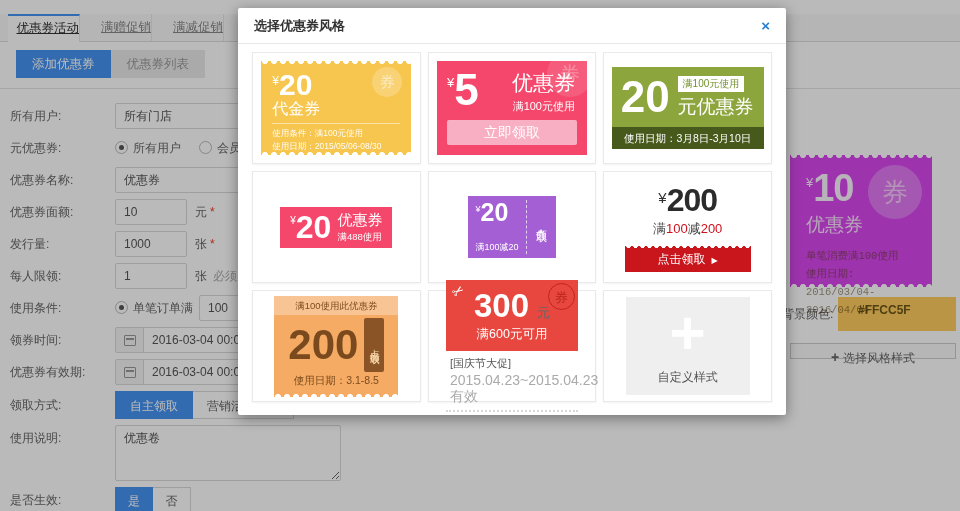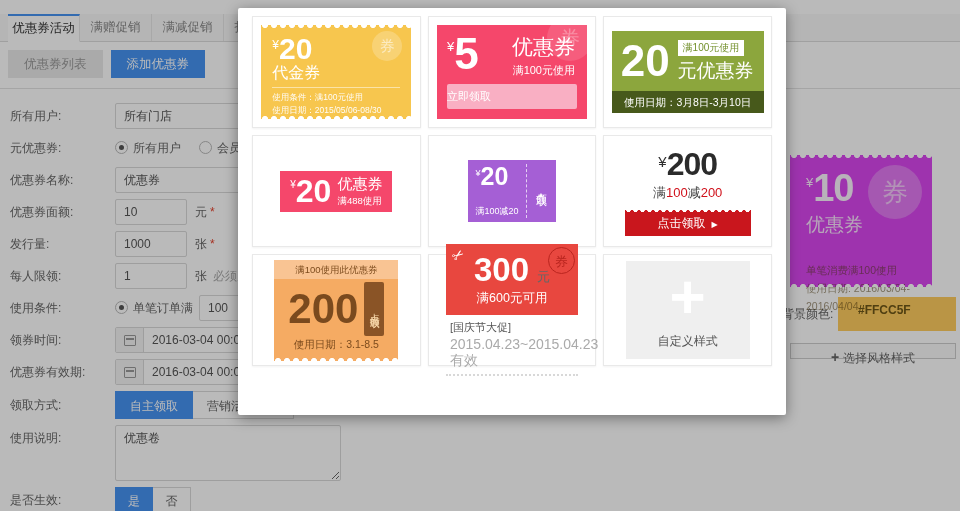--- a/index.html
+++ b/index.html
@@ -4,21 +4,21 @@
 <style>
   * { margin:0; padding:0; box-sizing:border-box; }
   html,body { width:960px; height:511px; }
   body { font-family:"Liberation Sans","DejaVu Sans",sans-serif; background:#fff; overflow:hidden; }
   .screen { position:relative; width:960px; height:511px; background:#fff; overflow:hidden; }
 
   
   .base { position:absolute; inset:0; z-index:1; }
 
   .tabbar { position:absolute; top:14px; left:0; right:0; height:28px; border-bottom:1px solid #dcdcdc; background:#f9f9f9; display:flex; padding-left:8px; }
-  .tab { width:72px; text-align:center; line-height:27px; font-size:12.5px; color:#888; border-right:1px solid #e6e6e6; cursor:pointer; }
+  .tab { width:72px; text-align:right; line-height:27px; font-size:12.5px; color:#888; border-right:1px solid #e6e6e6; cursor:pointer;text-decoration:underline; }
   .tab.active { border-top:2px solid #4693F2; background:#fff; color:#333; line-height:24px; margin-bottom:-1px; border-bottom:1px solid #fff; }
 
   .subtabs { position:absolute; top:50px; left:8px; display:flex; }
   .subtab { height:28px; line-height:28px; padding:0 16px; font-size:12.5px; text-align:center; cursor:pointer; }
   .subtab.plain { background:#e9e9e9; color:#999; }
   .subtab.primary { background:#4693F2; color:#fff; margin-left:8px; }
   .hr { position:absolute; top:88px; left:0; right:0; border-top:1px solid #e3e3e3; }
 
   .form { position:absolute; left:10px; top:103px; width:430px; font-size:12px; color:#666; }
   .frow { display:flex; align-items:center; min-height:26px; margin-bottom:6px; }
@@ -44,21 +44,21 @@
   .yn { width:38px; height:26px; line-height:26px; text-align:center; font-size:12px; cursor:pointer; border:1px solid #d9d9d9; background:#fff; color:#666; }
   .yn.on { background:#4693F2; border-color:#4693F2; color:#fff; }
   .yn + .yn { border-left:none; }
 
   
   .preview { position:absolute; left:782px; top:155px; width:174px; }
   .pcoupon { margin-left:8px; width:142px; height:132px; background:#d946ef; position:relative; padding:12px 16px 8px; }
   .pcur { font-size:13px; color:rgba(255,255,255,.92); vertical-align:14px; }
   .pnum { font-size:38px; font-weight:bold; color:rgba(255,255,255,.95); letter-spacing:-1px; }
   .ptitle { font-size:19px; color:rgba(255,255,255,.85); margin-top:2px; }
-  .plines { margin-top:24px; font-size:10.5px; color:rgba(80,58,12,.55); line-height:1.7; }
+  .plines { margin-top:10px; font-size:10.5px; color:rgba(80,58,12,.55); line-height:1.7;font-family:Liberation Mono, monospace; }
   .pbadge { position:absolute; top:10px; right:10px; width:54px; height:54px; border-radius:50%; background:rgba(255,255,255,.28); color:rgba(255,255,255,.6); font-size:26px; line-height:54px; text-align:center; }
   .stamp-t::before { content:""; position:absolute; left:0; right:0; top:0; height:5px; background-image:radial-gradient(circle at 4px 0px,#fff 2.8px,rgba(255,255,255,0) 3.2px); background-size:9px 5px; background-repeat:repeat-x; }
   .stamp-b::after { content:""; position:absolute; left:0; right:0; bottom:0; height:5px; background-image:radial-gradient(circle at 4px 5px,#fff 2.8px,rgba(255,255,255,0) 3.2px); background-size:9px 5px; background-repeat:repeat-x; }
   .bgrow { margin-top:10px; display:flex; align-items:center; }
   .bglabel { font-size:12px; color:#666; width:56px; flex-shrink:0; }
   .bginput { flex:1; height:34px; line-height:26px; background:#FFCC5F; color:#6E5718; font-weight:bold; font-size:12px; padding-left:20px; }
   .stylebtn { margin-top:12px; margin-left:8px; height:16px; line-height:26px; border:1px solid #ccc; background:#fafafa; color:#666; font-size:12px; text-align:center; cursor:pointer; }
   .stylebtn .plus { font-weight:bold; font-size:14px; margin-right:4px; }
 
   
@@ -79,21 +79,21 @@
   .c1 .badge { position:absolute; top:6px; right:9px; width:30px; height:30px; border-radius:50%; background:rgba(255,255,255,.22); color:rgba(255,255,255,.55); font-size:15px; line-height:30px; text-align:center; }
 
   
   .c2 { width:150px; height:94px; background:#F5476B; padding:8px 10px; color:#fff; position:relative; overflow:hidden; }
   .c2 .row { display:flex; }
   .c2 .cur { font-size:13px; vertical-align:18px; }
   .c2 .num { font-size:44px; font-weight:bold; line-height:.95; }
   .c2 .right { margin-left:auto; text-align:right; padding-right:2px; position:relative; z-index:1; }
   .c2 .title { font-size:21px; }
   .c2 .cond { font-size:11px; margin-top:2px; }
-  .c2 .btn { margin-top:6px; height:25px; line-height:25px; background:#F9AFC3; color:#fff; font-size:11px; border-radius:2px; position:relative; z-index:1; }
+  .c2 .btn { margin-top:6px; height:25px; line-height:25px; background:#F9AFC3; color:#fff; font-size:14px; text-align:center; border-radius:2px; position:relative; z-index:1; }
   .c2 .badge { position:absolute; top:-10px; right:-6px; width:46px; height:46px; border-radius:50%; background:rgba(255,255,255,.12); color:rgba(255,255,255,.3); font-size:20px; line-height:46px; text-align:center; }
 
   
   .c3 { width:152px; }
   .c3-top { background:#8CA63D; padding:6px 9px 7px; display:flex; align-items:center; }
   .c3 .num { font-size:44px; font-weight:bold; color:#fff; line-height:.9; }
   .c3 .right { margin-left:8px; }
   .c3 .tag { display:inline-block; background:#fff; color:#72902B; font-size:10px; padding:1px 5px; }
   .c3 .title { display:block; font-size:19px; color:#fff; margin-top:2px; }
   .c3-bar { background:#47591B; color:#fff; font-size:10.5px; height:22px; line-height:22px; text-align:center; }
@@ -159,22 +159,22 @@
   <div class="base">
 
     <div class="tabbar">
       <div class="tab active">优惠券活动</div>
       <div class="tab">满赠促销</div>
       <div class="tab">满减促销</div>
       <div class="tab">打折促销</div>
     </div>
 
     <div class="subtabs">
+      <div class="subtab primary">添加优惠券</div>
       <div class="subtab plain">优惠券列表</div>
-      <div class="subtab primary">添加优惠券</div>
     </div>
     <div class="hr"></div>
 
     <div class="form">
 
       <div class="frow">
         <span class="flabel">所有用户:</span>
         <input class="tinput w210" readonly="" value="所有门店" style="">
       </div>
 
@@ -272,20 +272,24 @@
       </div>
       <div class="stylebtn">
         <span class="plus">+</span><span>选择风格样式</span>
       </div>
     </div>
   </div>
 
   <div class="overlay"></div>
 
   <div class="modal">
+    <div class="mhead">
+      <span class="mtitle">选择优惠券风格</span>
+      <span class="mclose">×</span>
+    </div>
 
     <div class="mbody">
 
       <div class="tile">
         <div class="c1 stamp-t stamp-b">
           <div><span class="cur">¥</span><span class="num">20</span></div>
           <div class="title">代金券</div>
           <div class="info">
             <div>使用条件：满100元使用</div>
             <div>使用日期：2015/05/06-08/30</div>

